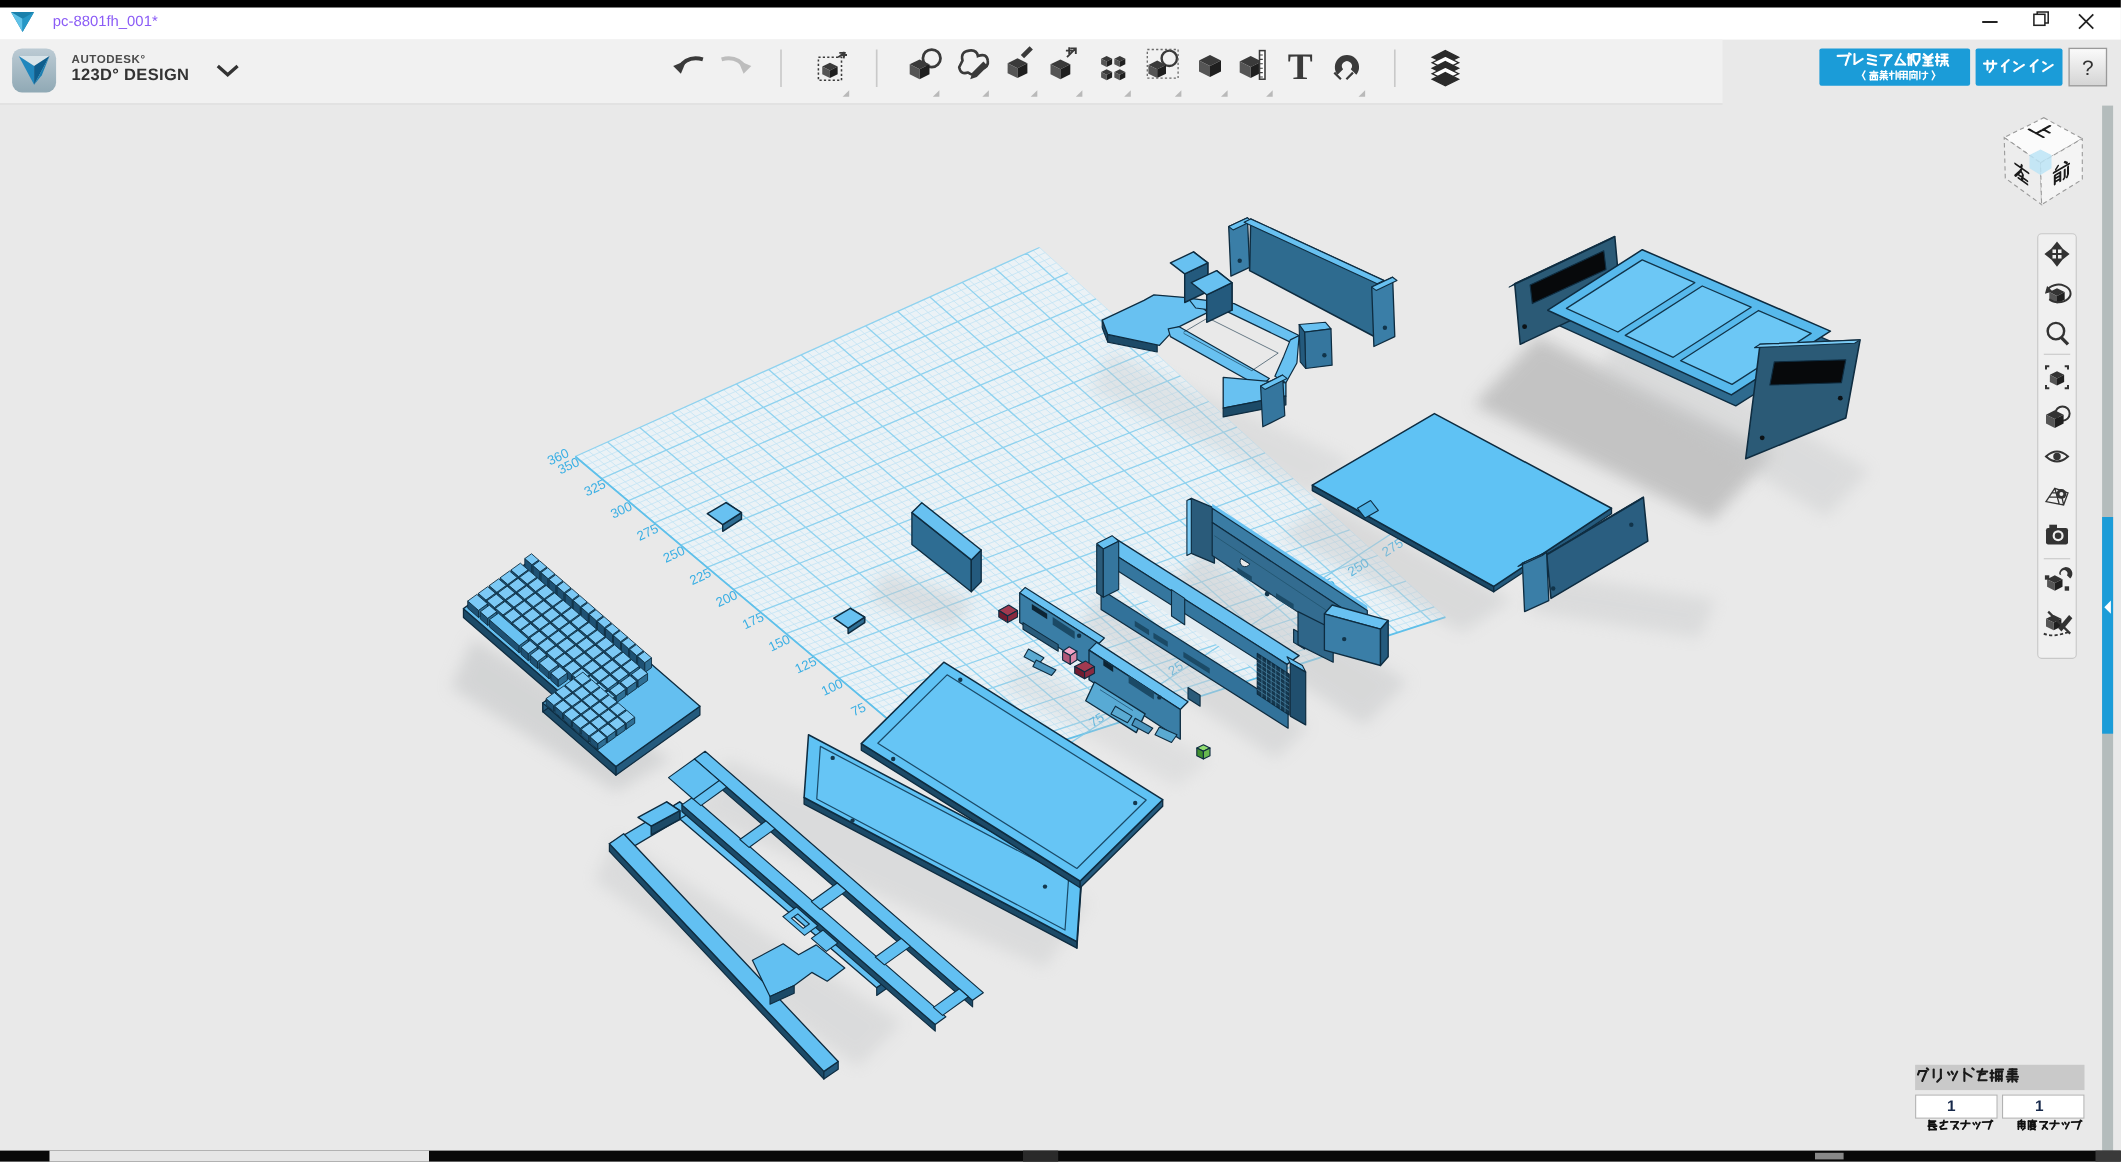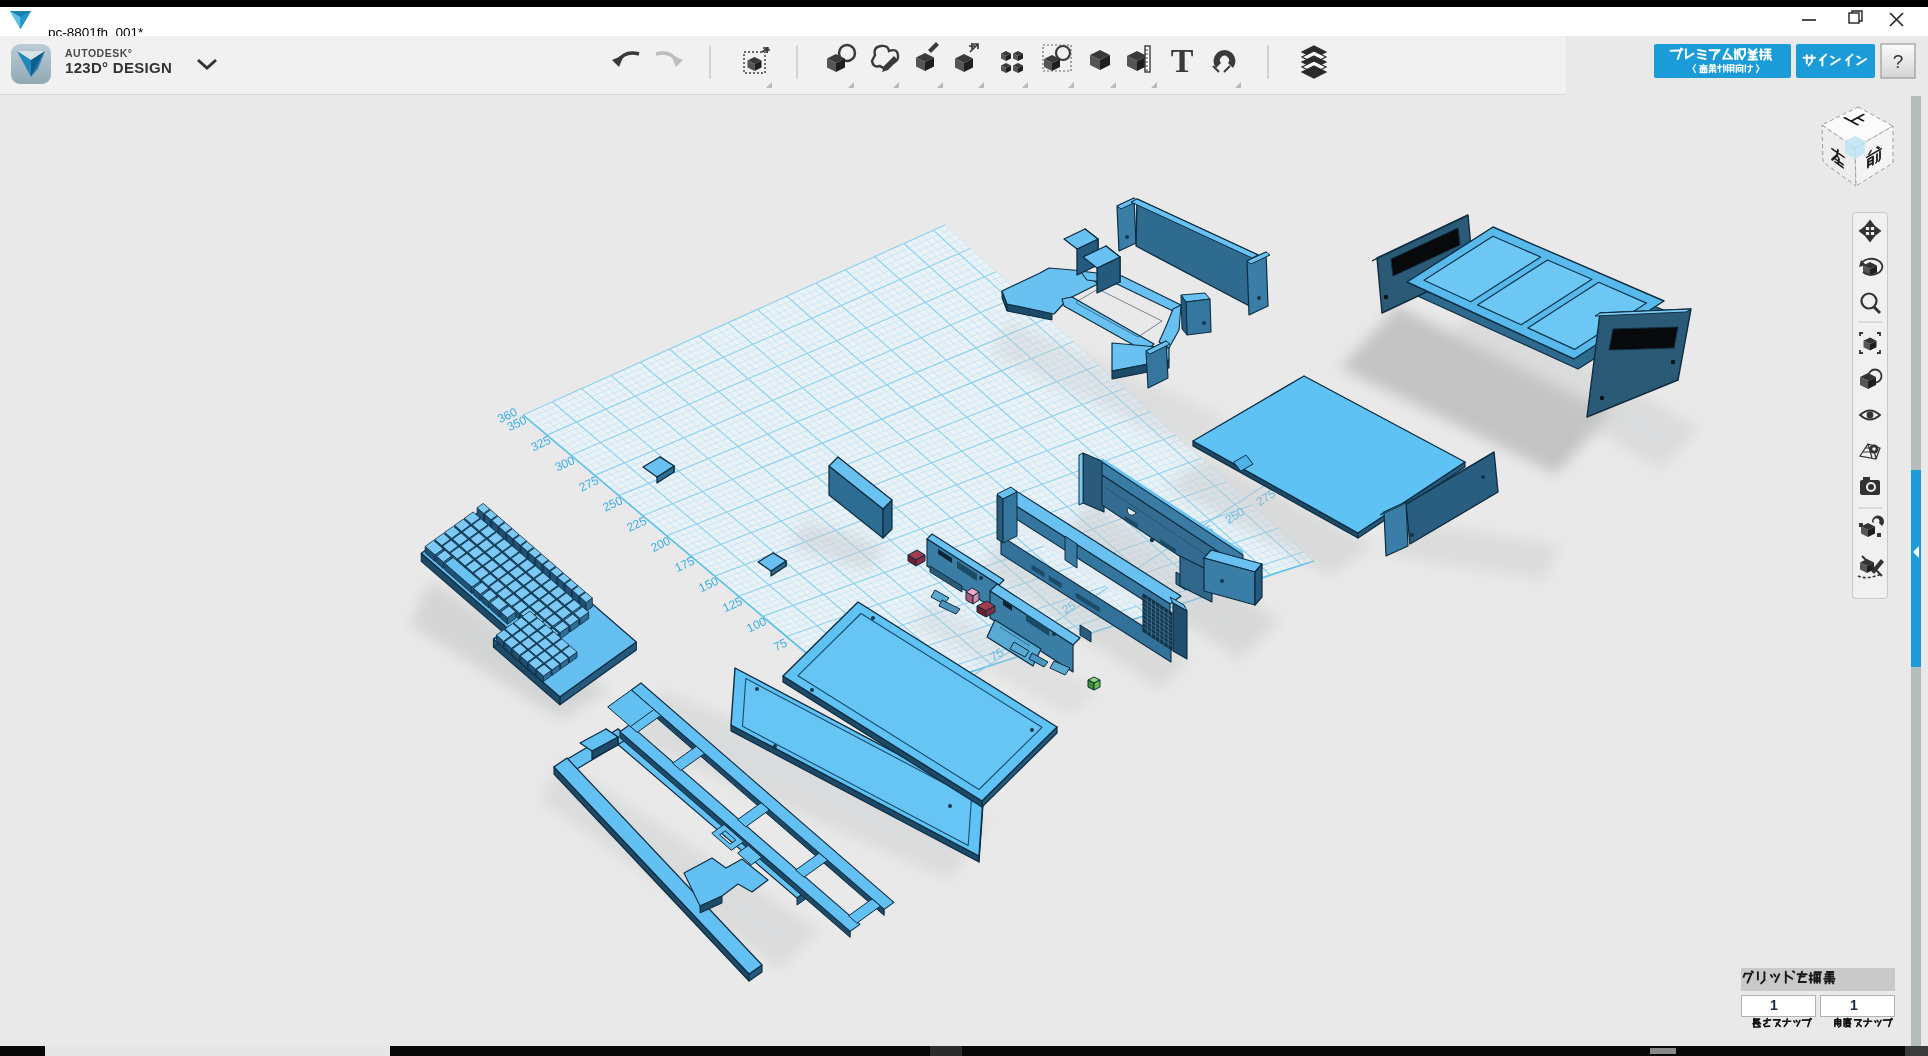--- a/index.html
+++ b/index.html
@@ -1,17 +1,17 @@
 <!DOCTYPE html>
 <html><head><meta charset="utf-8"><style>
 *{margin:0;padding:0;box-sizing:border-box}
 html,body{width:1928px;height:1056px;overflow:hidden;background:#e9e9e9;font-family:"Liberation Sans",sans-serif}
 #titlestrip{position:absolute;left:0;top:0;width:1928px;height:7px;background:#000}
 #titlebar{position:absolute;left:0;top:7px;width:1928px;height:29px;background:#fff}
-#title{position:absolute;left:48px;top:18px;font-size:13.5px;color:#000000}
+#title{position:absolute;left:48px;top:5px;font-size:13.5px;color:#8b5cf6}
 #toolbar{position:absolute;left:0;top:36px;width:1566px;height:59px;background:#f1f1f1;border-bottom:1px solid #d8d8d8}
 #canvas{position:absolute;left:0;top:96px;width:1928px;height:950px;background:#e9e9e9}
 #taskbar{position:absolute;left:0;top:1046px;width:1928px;height:10px;background:#080808}
 </style></head><body>
 <div id="canvas">
 <svg width="1928" height="950" viewBox="0 96 1928 950">
 <defs>
 <filter id="b7" x="-40%" y="-40%" width="180%" height="180%">
           <feGaussianBlur stdDeviation="7"></feGaussianBlur>
         </filter>

